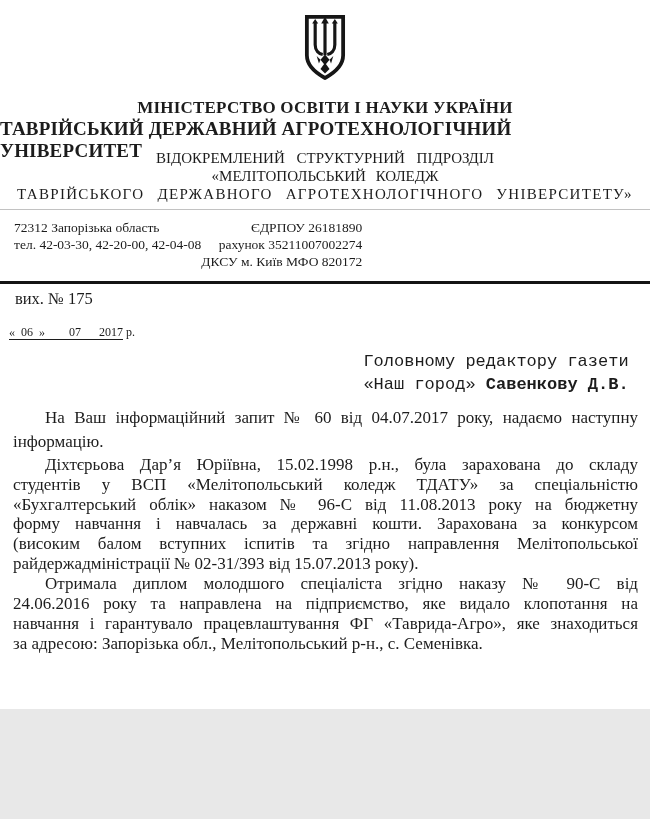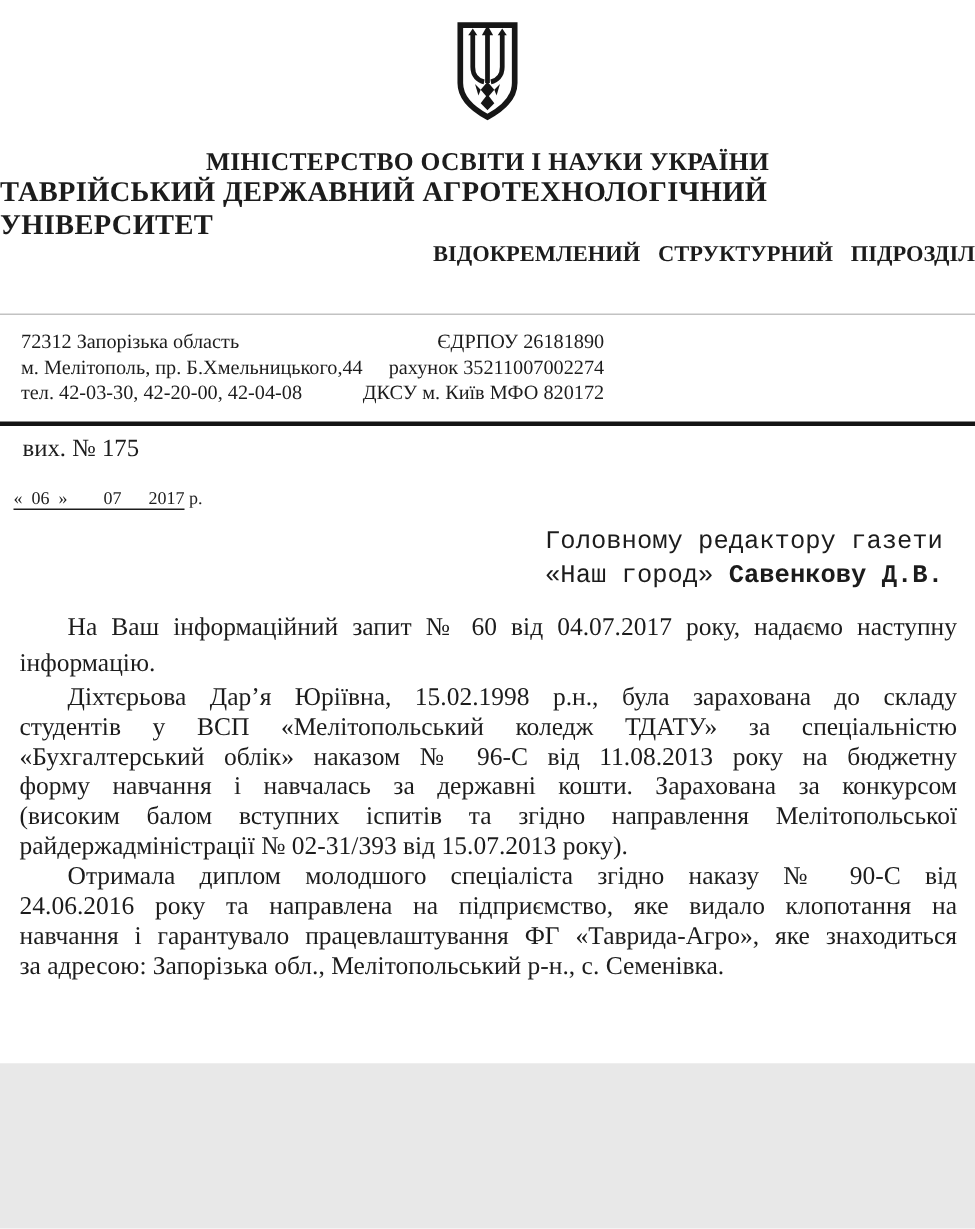--- a/index.html
+++ b/index.html
@@ -11,21 +11,21 @@
     font-family:"Liberation Serif","DejaVu Serif",serif;
     color:#1c1c1c;
     overflow:hidden;
   }
   .abs{position:absolute;}
   
   .emblem{top:13px;left:50%;transform:translateX(-50%);width:48px;height:68px;}
   
   .h1a{top:98px;left:0;width:100%;text-align:center;font-weight:bold;font-size:17px;letter-spacing:.2px;}
   .h1b{top:118px;left:0;width:100%;text-align:left;font-weight:bold;font-size:19px;letter-spacing:.2px;}
-  .subs{top:161px;left:0;width:100%;text-align:right;font-weight:bold;font-size:15px;line-height:18px;}
+  .subs{top:149px;left:0;width:100%;text-align:center;font-weight:normal;font-size:15px;line-height:18px;}
   .sub1{word-spacing:8px;}
   .sub2{word-spacing:6px;}
   .sub3{word-spacing:8px;letter-spacing:1.3px;}
   
   .rule-thin{top:209px;left:0;width:650px;height:1px;background:#c2c2c2;}
   .rule-thick{top:281px;left:0;width:650px;height:3px;background:#141414;}
   
   .contacts{top:219px;left:14px;right:13px;display:flex;justify-content:flex-start;font-size:13.5px;line-height:17px;}
   .contacts .right{text-align:right;}
   
@@ -72,28 +72,29 @@
         <polygon points="36,62 41,57 38,67"></polygon>
       </g>
     </svg>
   </div>
 
   <div class="abs h1a">МІНІСТЕРСТВО ОСВІТИ І НАУКИ УКРАЇНИ</div>
   <div class="abs h1b">ТАВРІЙСЬКИЙ ДЕРЖАВНИЙ АГРОТЕХНОЛОГІЧНИЙ УНІВЕРСИТЕТ</div>
 
   <div class="abs subs">
     <div class="sub1">ВІДОКРЕМЛЕНИЙ СТРУКТУРНИЙ ПІДРОЗДІЛ</div>
+    <div class="sub2">«МЕЛІТОПОЛЬСЬКИЙ КОЛЕДЖ</div>
+    <div class="sub3">ТАВРІЙСЬКОГО ДЕРЖАВНОГО АГРОТЕХНОЛОГІЧНОГО УНІВЕРСИТЕТУ»</div>
   </div>
 
   <div class="abs rule-thin"></div>
 
   <div class="abs contacts">
     <div class="left">
       <div>72312  Запорізька область</div>
-      <div>м. Мелітополь, пр. Б.Хмельницького,44</div>
       <div>тел. 42-03-30,  42-20-00,  42-04-08</div>
     </div>
     <div class="right">
       <div>ЄДРПОУ  26181890</div>
       <div>рахунок 35211007002274</div>
       <div>ДКСУ м. Київ МФО 820172</div>
     </div>
   </div>
 
   <div class="abs rule-thick"></div>

